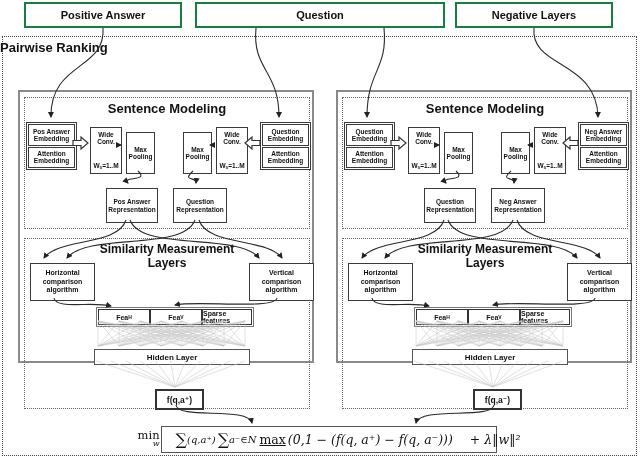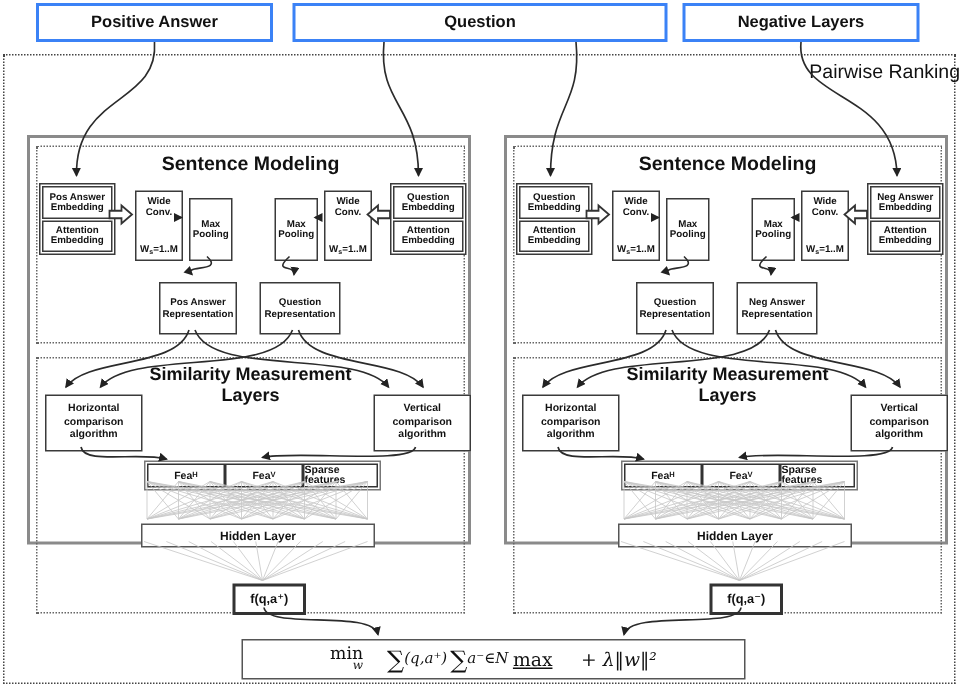--- a/index.html
+++ b/index.html
@@ -1,31 +1,31 @@
 <!DOCTYPE html>
 <html><head>
 <meta charset="utf-8">
 <style>
   html,body{margin:0;padding:0;background:#fff;}
   body{width:640px;height:461px;position:relative;overflow:hidden;
        font-family:"Liberation Sans","DejaVu Sans",sans-serif;color:#111;}
   .abs{position:absolute;box-sizing:border-box;}
 
   
-  .top-box{top:2px;height:26px;border:2px solid #3b82f6;background:#fff;
+  .top-box{top:2px;height:26px;border:2px solid #15803d;background:#fff;
            display:flex;align-items:center;justify-content:center;
            font-weight:bold;font-size:11px;z-index:6;}
   .tb-pos{left:24px;width:158px;}
   .tb-q{left:195px;width:250px;}
   .tb-neg{left:455px;width:158px;}
 
   
   .outer{left:2px;top:36px;width:635px;height:420px;border:1px dotted #444;z-index:1;}
-  .outer-title{left:0;top:40px;width:640px;text-align:right;
-               font-weight:normal;font-size:13px;z-index:2;}
+  .outer-title{left:0;top:40px;width:640px;text-align:left;
+               font-weight:bold;font-size:13px;z-index:2;}
 
   
   .panel{top:90px;width:296px;height:273px;border:2px solid #8a8a8a;background:#fff;z-index:2;}
   .panel-left{left:18px;}
   .panel-right{left:336px;}
 
   .sec{position:absolute;box-sizing:border-box;border:1px dotted #666;left:4px;width:286px;}
   .sec-sm{top:5px;height:132px;}
   .sec-sim{top:146px;height:171px;}
   .sm-title{position:absolute;left:0;top:3px;width:100%;text-align:center;
@@ -227,20 +227,21 @@
 <div class="abs formula">
   <span class="f-min">
     <span class="f-min-top">min</span>
     <span class="f-min-sub">w</span>
   </span>
   <span class="f-sum">∑</span>
   <span class="f-ssub">(q,a⁺)</span>
   <span class="f-sum">∑</span>
   <span class="f-ssub">a⁻∈N</span>
   <span class="f-max">max</span>
+  <span class="f-args">(0,1 − (f(q, a⁺) − f(q, a⁻)))</span>
   <span class="f-tail">+ λ‖w‖²</span>
 </div>
 
 <svg id="overlay" width="640" height="461">
   <defs>
     <marker id="ah" markerUnits="userSpaceOnUse" markerWidth="7" markerHeight="7" refX="5" refY="3" orient="auto">
       <path d="M0,0 L6,3 L0,6 z" fill="#222"></path>
     </marker>
   </defs>
 <path d="M103,28 C106,70 50,62 51,117" class="arrow" marker-end="url(#ah)"></path>

